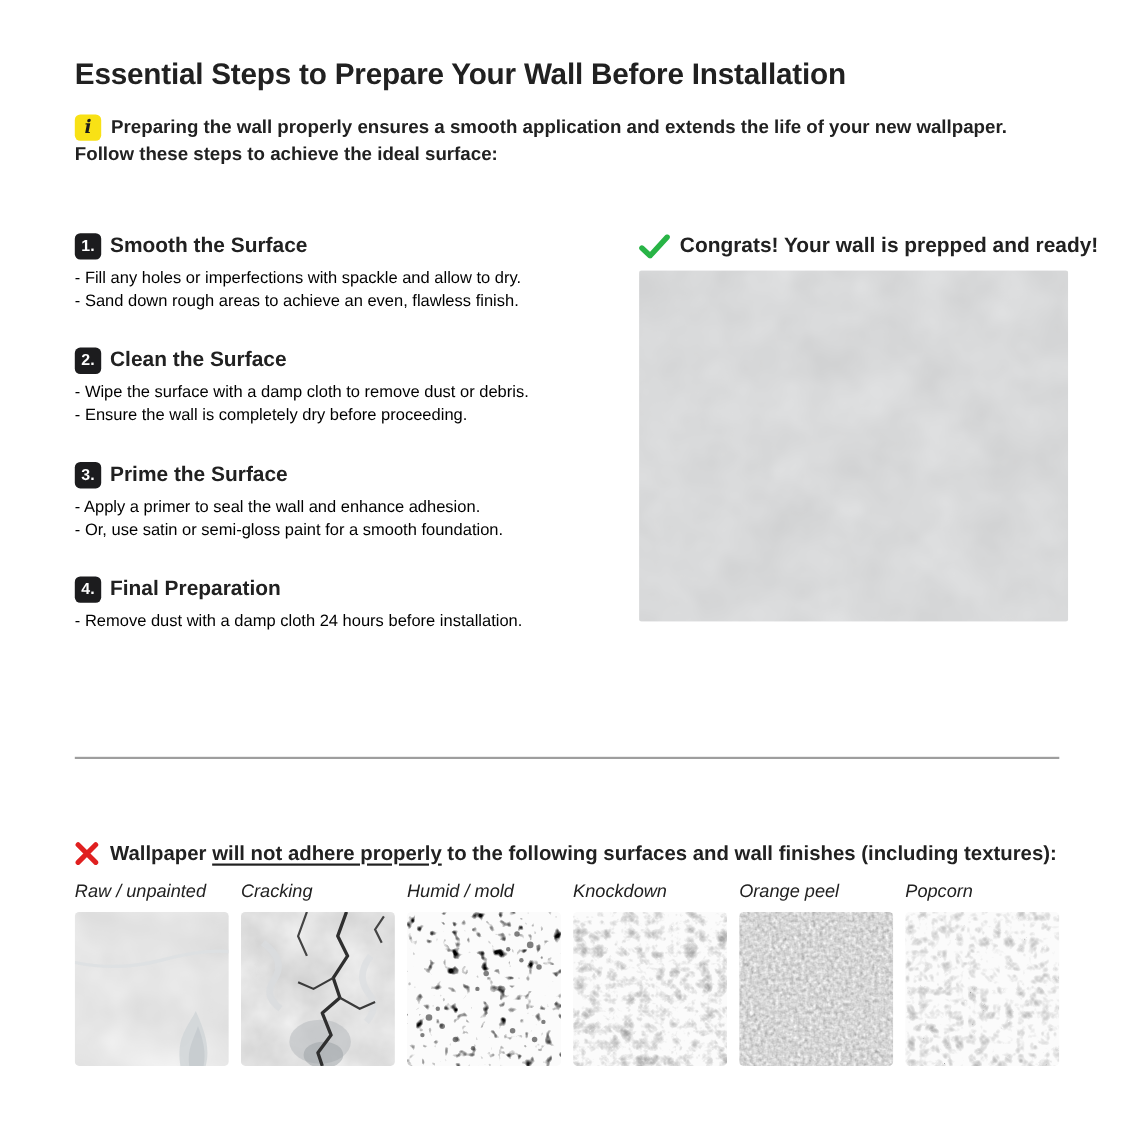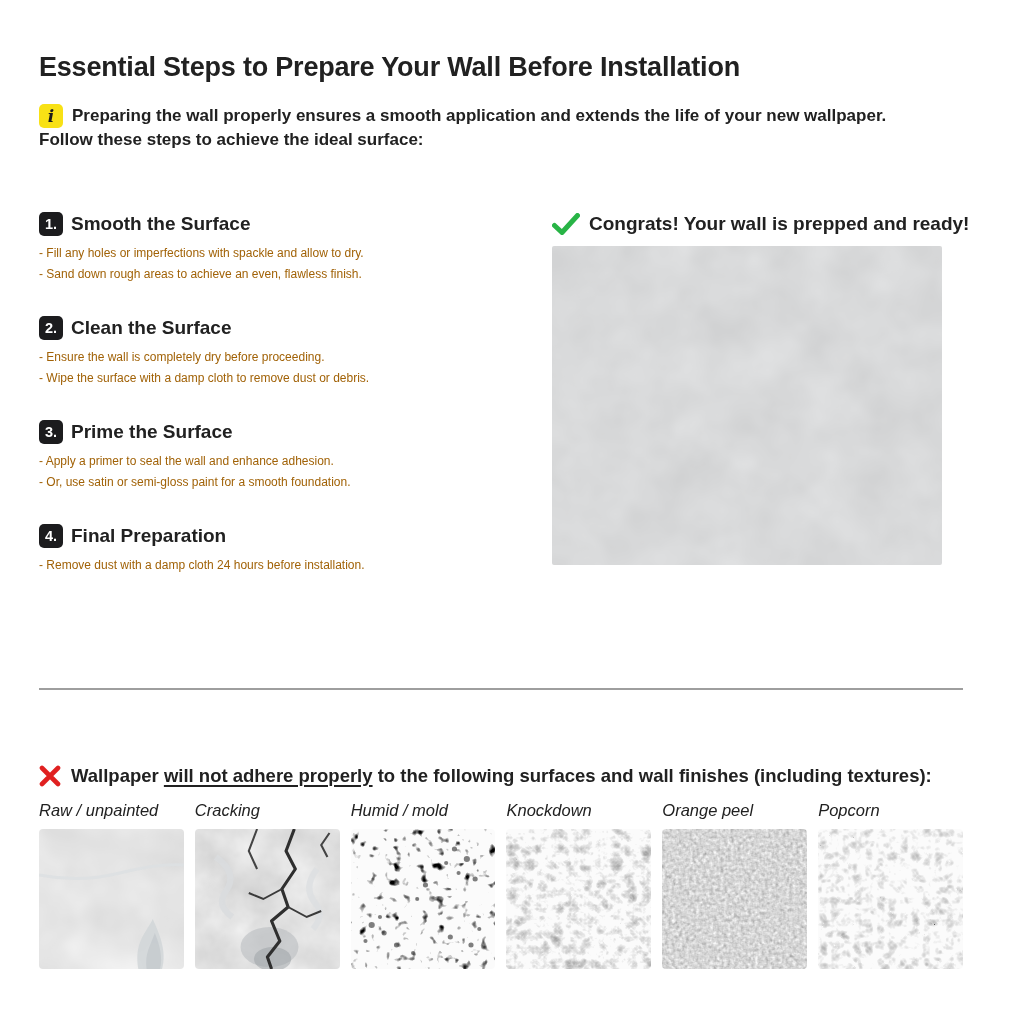--- a/index.html
+++ b/index.html
@@ -1,18 +1,18 @@
 <!DOCTYPE html>
 <html><head>
 <meta charset="utf-8">
 <style>
   * { margin:0; padding:0; box-sizing:border-box; }
   html,body { width:1024px; height:1024px; background:#ffffff; overflow:hidden; }
   body { font-family:"Liberation Sans", sans-serif; color:#212121; }
-  .page { width:1024px; height:972px; padding:50px 61px 0 39px; }
+  .page { width:1024px; height:972px; padding:50px 61px 0 68px; }
 
   h1.title { font-size:27px; font-weight:700; line-height:34px; letter-spacing:-0.2px; }
 
   .intro { margin-top:20px; font-size:17px; font-weight:700; line-height:24px; }
   .intro-line1 { display:flex; align-items:center; }
   .info-icon {
     flex:0 0 auto; width:24px; height:24px; margin-right:9px;
     background:#f8e115; border-radius:5px;
     display:flex; align-items:center; justify-content:center;
     font-family:"DejaVu Serif", serif; font-style:italic; font-weight:700;
@@ -25,21 +25,21 @@
 
   .step { margin-bottom:32px; }
   .step-header { display:flex; align-items:center; height:24px; margin-bottom:7px; }
   .step-badge {
     flex:0 0 auto; width:24px; height:24px; margin-right:8px;
     background:#1c1c1e; color:#ffffff; border-radius:5px;
     font-size:14.5px; font-weight:700;
     display:flex; align-items:center; justify-content:center; line-height:1;
   }
   .step-title { font-size:19px; font-weight:700; white-space:nowrap; }
-  .bullet { font-size:12px; line-height:20.5px; color:#a16207; white-space:nowrap; }
+  .bullet { font-size:15px; line-height:20.5px; color:#000000; white-space:nowrap; }
 
   .result-header { display:flex; align-items:center; height:24px; margin-bottom:7px; }
   .check-icon { flex:0 0 auto; width:28px; height:22px; margin-right:9px; }
   .result-title { font-size:19px; font-weight:700; white-space:nowrap; }
   .result-subtitle { font-size:16.5px; line-height:20.5px; color:#2e2e2e; }
   .wall-preview {
     margin-top:10px; width:390px; height:319px;
     background:#e5e6e7; border-radius:2px; overflow:hidden; position:relative;
   }
   .wall-preview svg { position:absolute; inset:0; width:100%; height:100%; }
@@ -87,22 +87,22 @@
         </div>
         <p class="bullet">- Fill any holes or imperfections with spackle and allow to dry.</p>
         <p class="bullet">- Sand down rough areas to achieve an even, flawless finish.</p>
       </div>
 
       <div class="step">
         <div class="step-header">
           <span class="step-badge">2.</span>
           <span class="step-title">Clean the Surface</span>
         </div>
+        <p class="bullet">- Wipe the surface with a damp cloth to remove dust or debris.</p>
         <p class="bullet">- Ensure the wall is completely dry before proceeding.</p>
-        <p class="bullet">- Wipe the surface with a damp cloth to remove dust or debris.</p>
       </div>
 
       <div class="step">
         <div class="step-header">
           <span class="step-badge">3.</span>
           <span class="step-title">Prime the Surface</span>
         </div>
         <p class="bullet">- Apply a primer to seal the wall and enhance adhesion.</p>
         <p class="bullet">- Or, use satin or semi-gloss paint for a smooth foundation.</p>
       </div>

